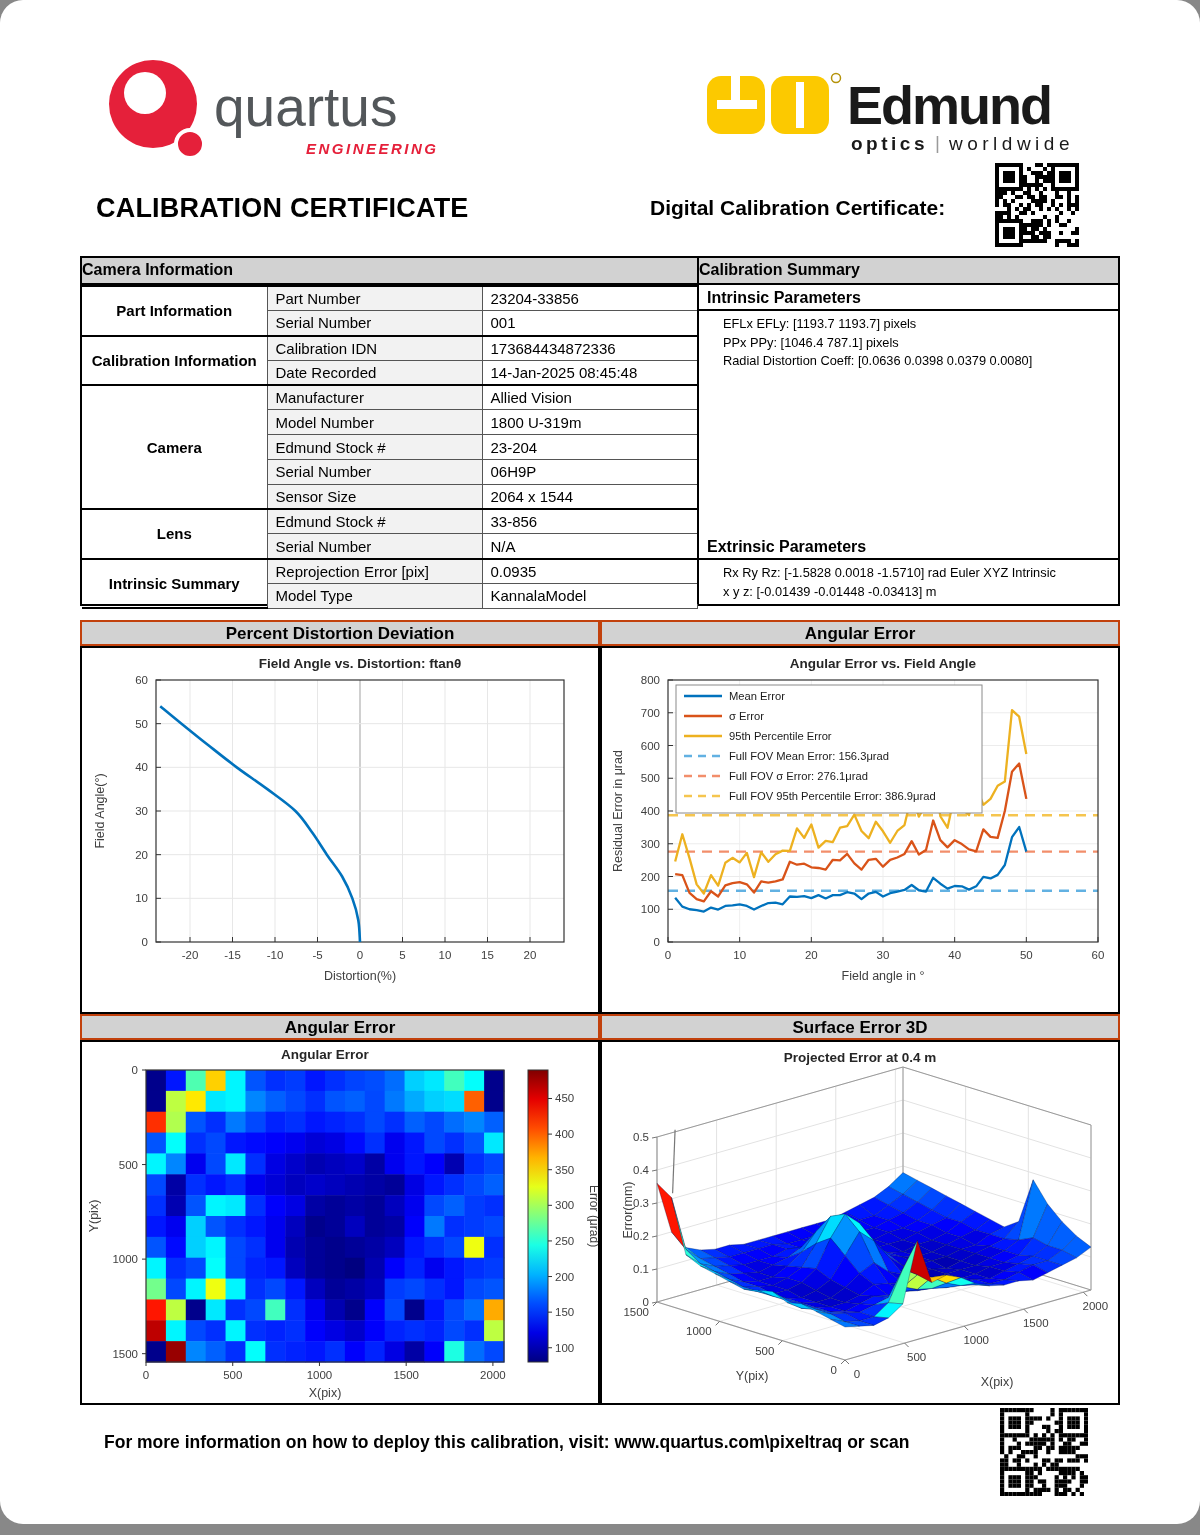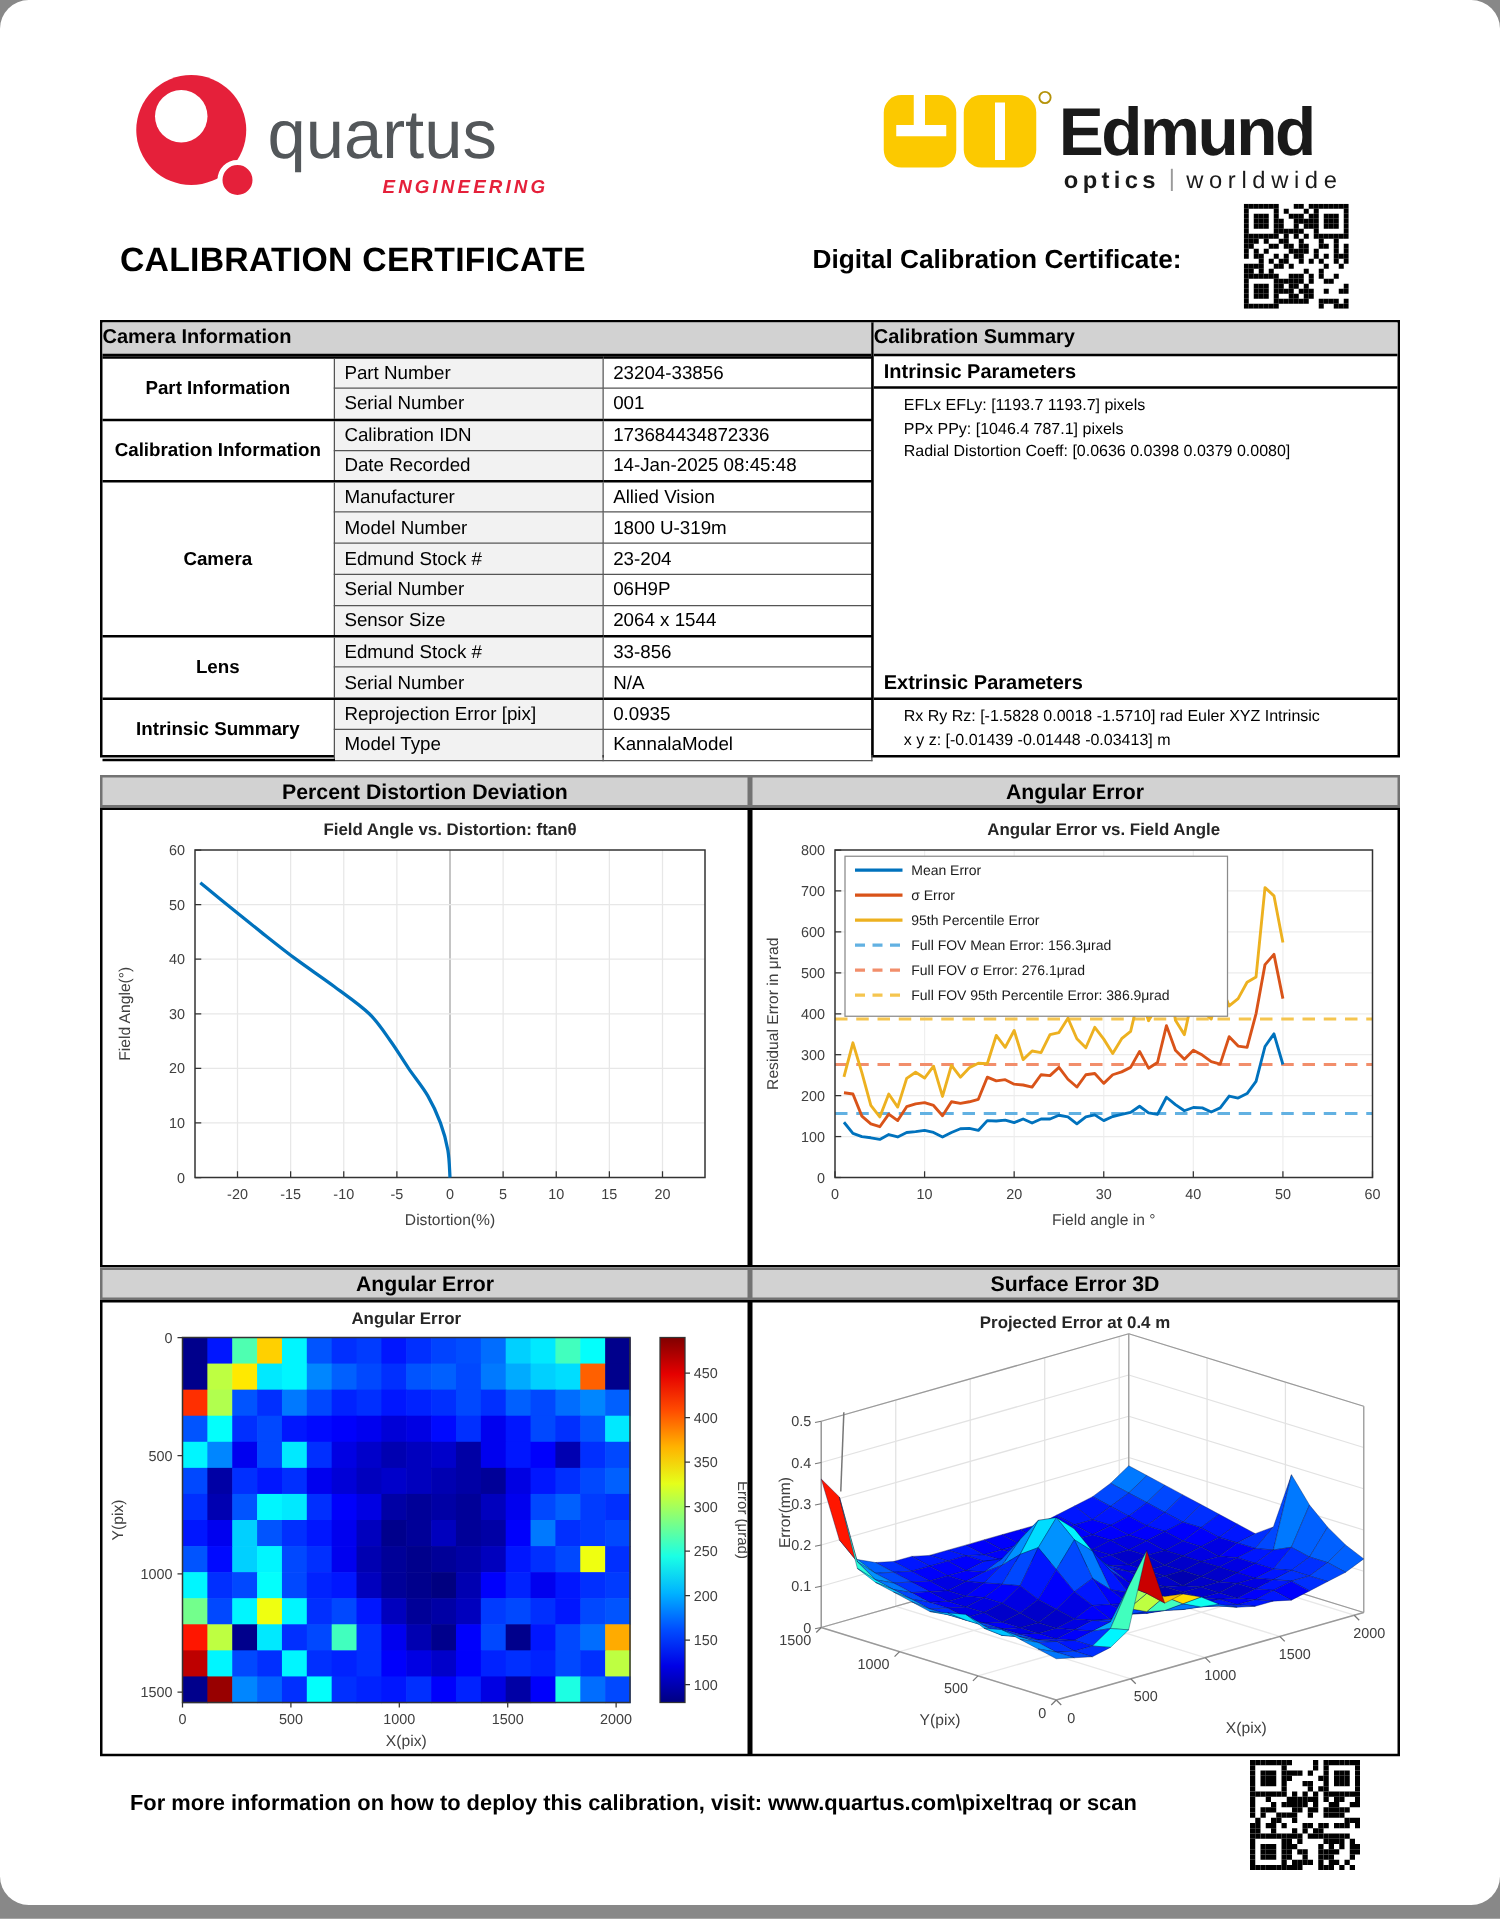--- a/index.html
+++ b/index.html
@@ -25,21 +25,21 @@
   table.info td.lab{background:#f2f2f2;}
   table.info td.val{background:#fff;}
   .sum-sub{height:26px;line-height:25px;font-weight:800;font-size:16px;padding-left:8px;
            border-bottom:2px solid #000;box-sizing:border-box;}
   .sum-block{font-size:12.8px;line-height:1.45;padding:4px 24px;box-sizing:border-box;}
   #intrinsic-block{height:223px;}
   #extrinsic-header{border-top:0;}
   
   #charts{left:80px;top:620px;width:1040px;height:785px;}
   .chart-header{position:absolute;width:520px;height:26px;line-height:24px;background:#d2d2d2;
-                border:2px solid #737373;box-sizing:border-box;text-align:center;font-weight:800;
+                border:2px solid #c2410c;box-sizing:border-box;text-align:center;font-weight:800;
                 font-size:17px;}
   .panel{position:absolute;width:520px;background:#fff;border:2px solid #000;box-sizing:border-box;}
   svg text{font-family:"Liberation Sans",sans-serif;}
   
   #footer-text{left:104px;top:1432px;font-size:17.5px;font-weight:800;}
   
   #logo-quartus{left:108px;top:50px;}
   #logo-edmund{left:705px;top:66px;}
   #qr-top{left:995px;top:163px;}
   #qr-bottom{left:1000px;top:1408px;}

